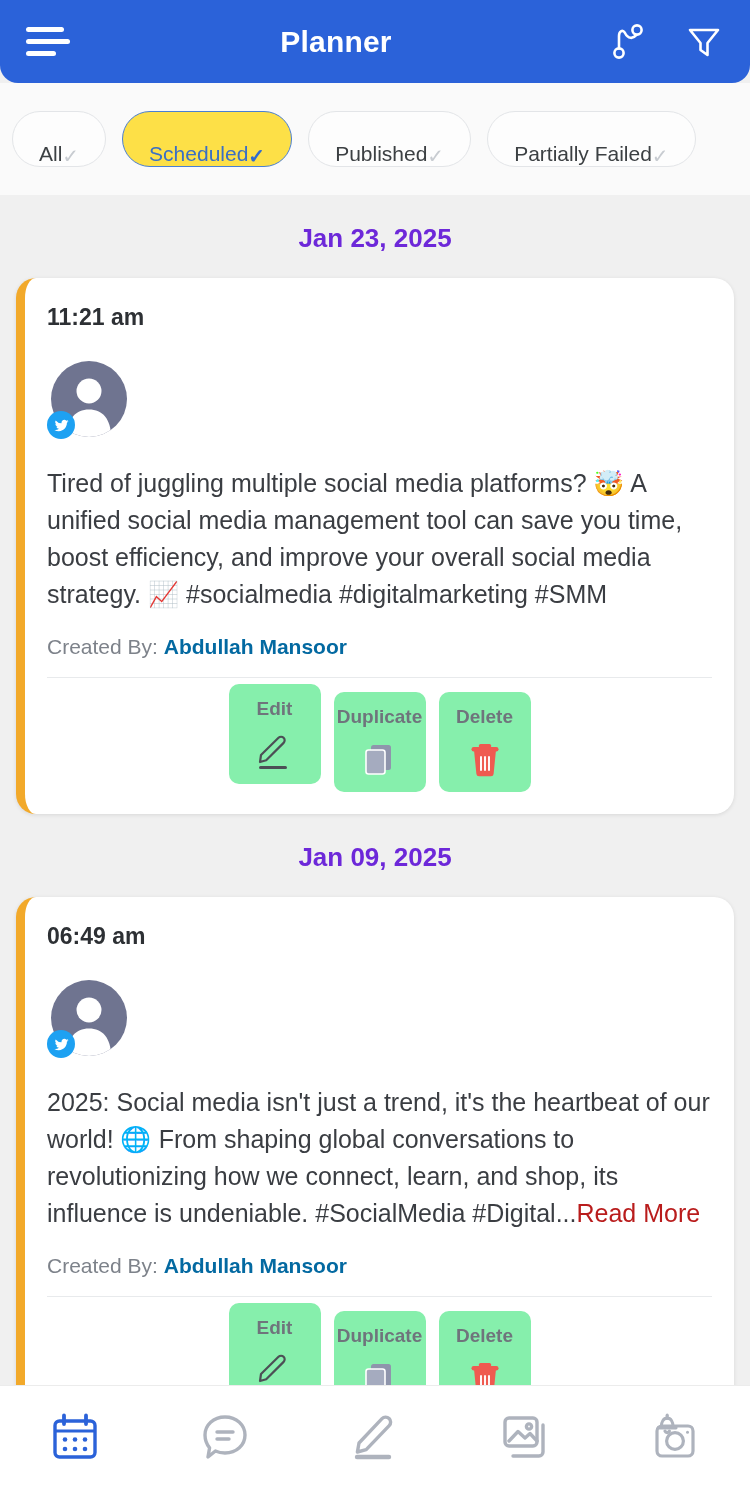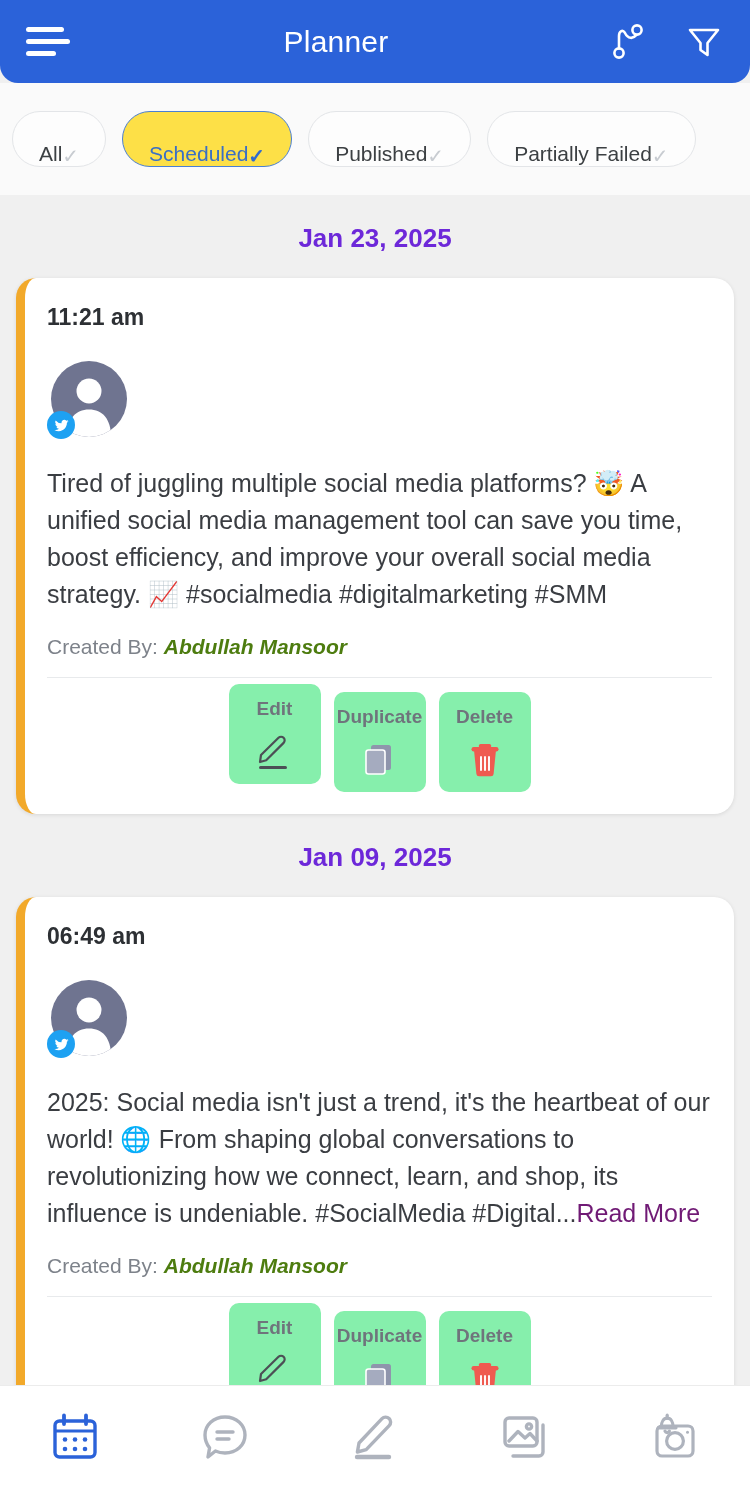--- a/index.html
+++ b/index.html
@@ -34,21 +34,21 @@
     cursor: pointer;
   }
   .hamburger i { display:block; height: 5px; background: #fff; border-radius: 3px; }
   .hamburger i:nth-child(1) { width: 38px; }
   .hamburger i:nth-child(2) { width: 44px; }
   .hamburger i:nth-child(3) { width: 30px; }
 
   .header-title {
     flex: 1; text-align: center;
     color: #ffffff;
-    font-size: 30px; font-weight: 400;
+    font-size: 30px; font-weight: 700;
     letter-spacing: .2px;
     margin-left: -10px;
   }
   .header-actions { display: flex; align-items: center; gap: 36px; }
   .hicon { width: 40px; height: 44px; display:flex; align-items:center; justify-content:center; cursor:pointer; }
 
   
   .chips-bar {
     position: absolute; top: 83px; left: 0;
     width: 750px; height: 112px;
@@ -118,26 +118,26 @@
     background: #1da1f2;
     display: flex; align-items: center; justify-content: center;
   }
 
   .post-text {
     font-size: 25px; line-height: 1.48;
     color: #3a3d42;
     margin-top: 28px;
     word-wrap: break-word;
   }
-  .read-more { color: #701a75; cursor: pointer; }
+  .read-more { color: #b91c1c; cursor: pointer; }
   .created-by {
     font-size: 21px; color: #7d828a;
     margin-top: 22px; padding-bottom: 18px;
   }
-  .created-by b { color: #4d7c0f; font-weight: 700; font-style: italic; }
+  .created-by b { color: #0369a1; font-weight: 700; }
   .divider { height: 1px; background: #e8eaec; margin: 0 22px; }
 
   .actions {
     display: flex; justify-content: center;
     align-items: flex-start; gap: 13px;
     padding: 14px 0 22px;
   }
   .action-btn {
     width: 92px; min-height: 100px;
     background: #86efac;

